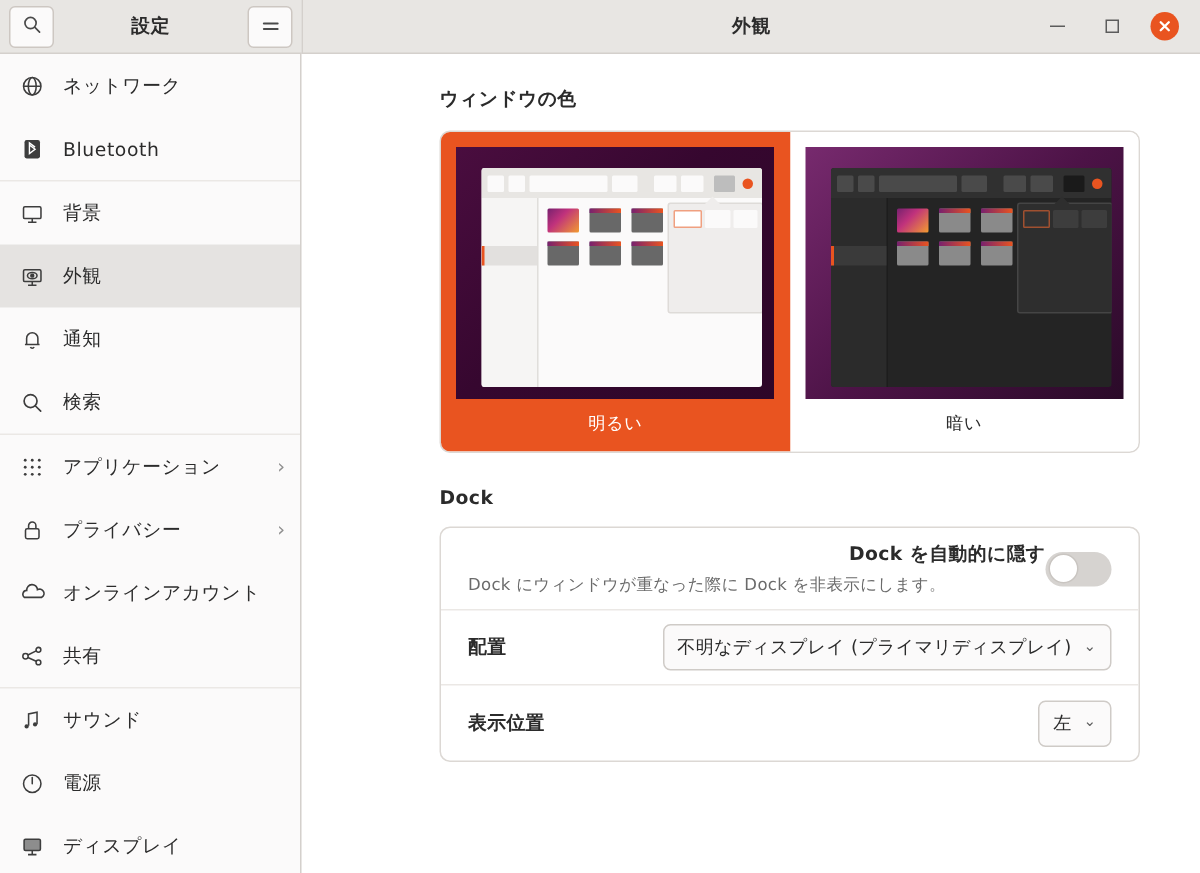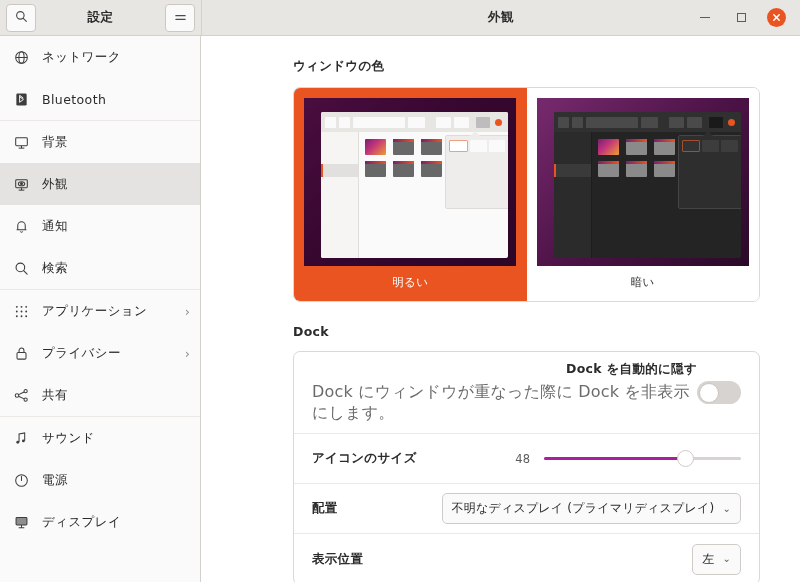--- a/index.html
+++ b/index.html
@@ -133,21 +133,21 @@
 
   
   .dock-sec { margin-top: 22px; }
   .list {
     border: 1px solid #dcd8d4; border-radius: 7px; background: #fff; overflow: hidden;
   }
   .row { display: flex; align-items: center; padding: 0 18px; min-height: 50px; border-bottom: 1px solid #ebe8e5; }
   .row:last-child { border-bottom: none; }
   .row-texts { flex: 1; padding: 9px 0; }
   .row-title { font-size: 12.5px; color: #2b2b2b; font-weight: bold; letter-spacing: .3px; text-align: right; }
-  .row-sub { font-size: 16px; color: #6b6b6b; margin-top: 4px; letter-spacing: .2px; }
+  .row-sub { font-size: 11px; color: #6b6b6b; margin-top: 4px; letter-spacing: .2px; }
   .row-label { font-size: 12.5px; color: #2b2b2b; font-weight: bold; letter-spacing: .3px; }
 
   .toggle { width: 44px; height: 23px; border-radius: 12px; background: #d6d3d0; position: relative; cursor: pointer; flex: 0 0 44px; }
   .toggle .knob { position: absolute; top: 1.5px; left: 1.5px; width: 20px; height: 20px; border-radius: 50%; background: #fff; border: 1px solid #c9c5c1; }
 
   .slider-wrap { display: flex; align-items: center; gap: 14px; flex: 0 0 auto; }
   .slider-val { font-size: 11.5px; color: #5c5c5c; width: 22px; text-align: right; }
   .slider { width: 197px; height: 16px; position: relative; display: flex; align-items: center; cursor: pointer; }
   .s-track { position: absolute; left: 0; right: 0; height: 3.5px; background: #d6d3d0; border-radius: 2px; }
   .s-fill { position: absolute; left: 0; height: 3.5px; background: #a6219b; border-radius: 2px; }
@@ -298,20 +298,28 @@
         </div>
         <div class="nav-item">
           <span class="nav-ico">
             <svg width="15" height="15" viewBox="0 0 16 16" fill="none" stroke="#3d3d3d" stroke-width="1.1">
               <rect x="3.2" y="7" width="9.6" height="7" rx="1.2"></rect>
                 <path d="M5.4 7V4.8a2.6 2.6 0 0 1 5.2 0V7"></path>
             </svg>
           </span>
           <span class="nav-lbl">プライバシー</span>
           <span class="nav-chev">›</span>
+        </div>
+        <div class="nav-item">
+          <span class="nav-ico">
+            <svg width="16" height="16" viewBox="0 0 16 16" fill="none" stroke="#3d3d3d" stroke-width="1.1">
+              <path d="M2.2 11.2a2.6 2.6 0 0 1 1.6-4.6A3.6 3.6 0 0 1 11 6.1a2.8 2.8 0 0 1 2.8 5.1z"></path>
+            </svg>
+          </span>
+          <span class="nav-lbl">オンラインアカウント</span>
         </div>
         <div class="nav-item">
           <span class="nav-ico">
             <svg width="15" height="15" viewBox="0 0 16 16" fill="none" stroke="#3d3d3d" stroke-width="1.1">
               <circle cx="12.4" cy="3.4" r="1.7"></circle>
                 <circle cx="12.4" cy="12.4" r="1.7"></circle>
                 <circle cx="3.2" cy="8" r="1.9"></circle>
               <line x1="4.9" y1="7.1" x2="10.8" y2="4.2"></line>
                 <line x1="4.9" y1="8.9" x2="10.8" y2="11.6"></line>
             </svg>
@@ -462,32 +470,20 @@
           <div class="row">
             <div class="row-texts">
               <div class="row-title">Dock を自動的に隠す</div>
               <div class="row-sub">Dock にウィンドウが重なった際に Dock を非表示にします。</div>
             </div>
             <div class="toggle">
               <span class="knob"></span>
             </div>
           </div>
 
-          <div class="row">
-            <div class="row-label">アイコンのサイズ</div>
-            <div class="spacer"></div>
-            <div class="slider-wrap">
-              <div class="slider-val">48</div>
-              <div class="slider">
-                <span class="s-track"></span>
-                <span class="s-fill" id="sfill" style="width: 72%;"></span>
-                <span class="s-knob" id="sknob" style="left: calc(72% - 8.5px);"></span>
-              </div>
-            </div>
-          </div>
 
           <div class="row">
             <div class="row-label">配置</div>
             <div class="spacer"></div>
             <div class="select">
               <span>不明なディスプレイ (プライマリディスプレイ)</span>
               <span class="chev">⌄</span>
             </div>
           </div>
 

